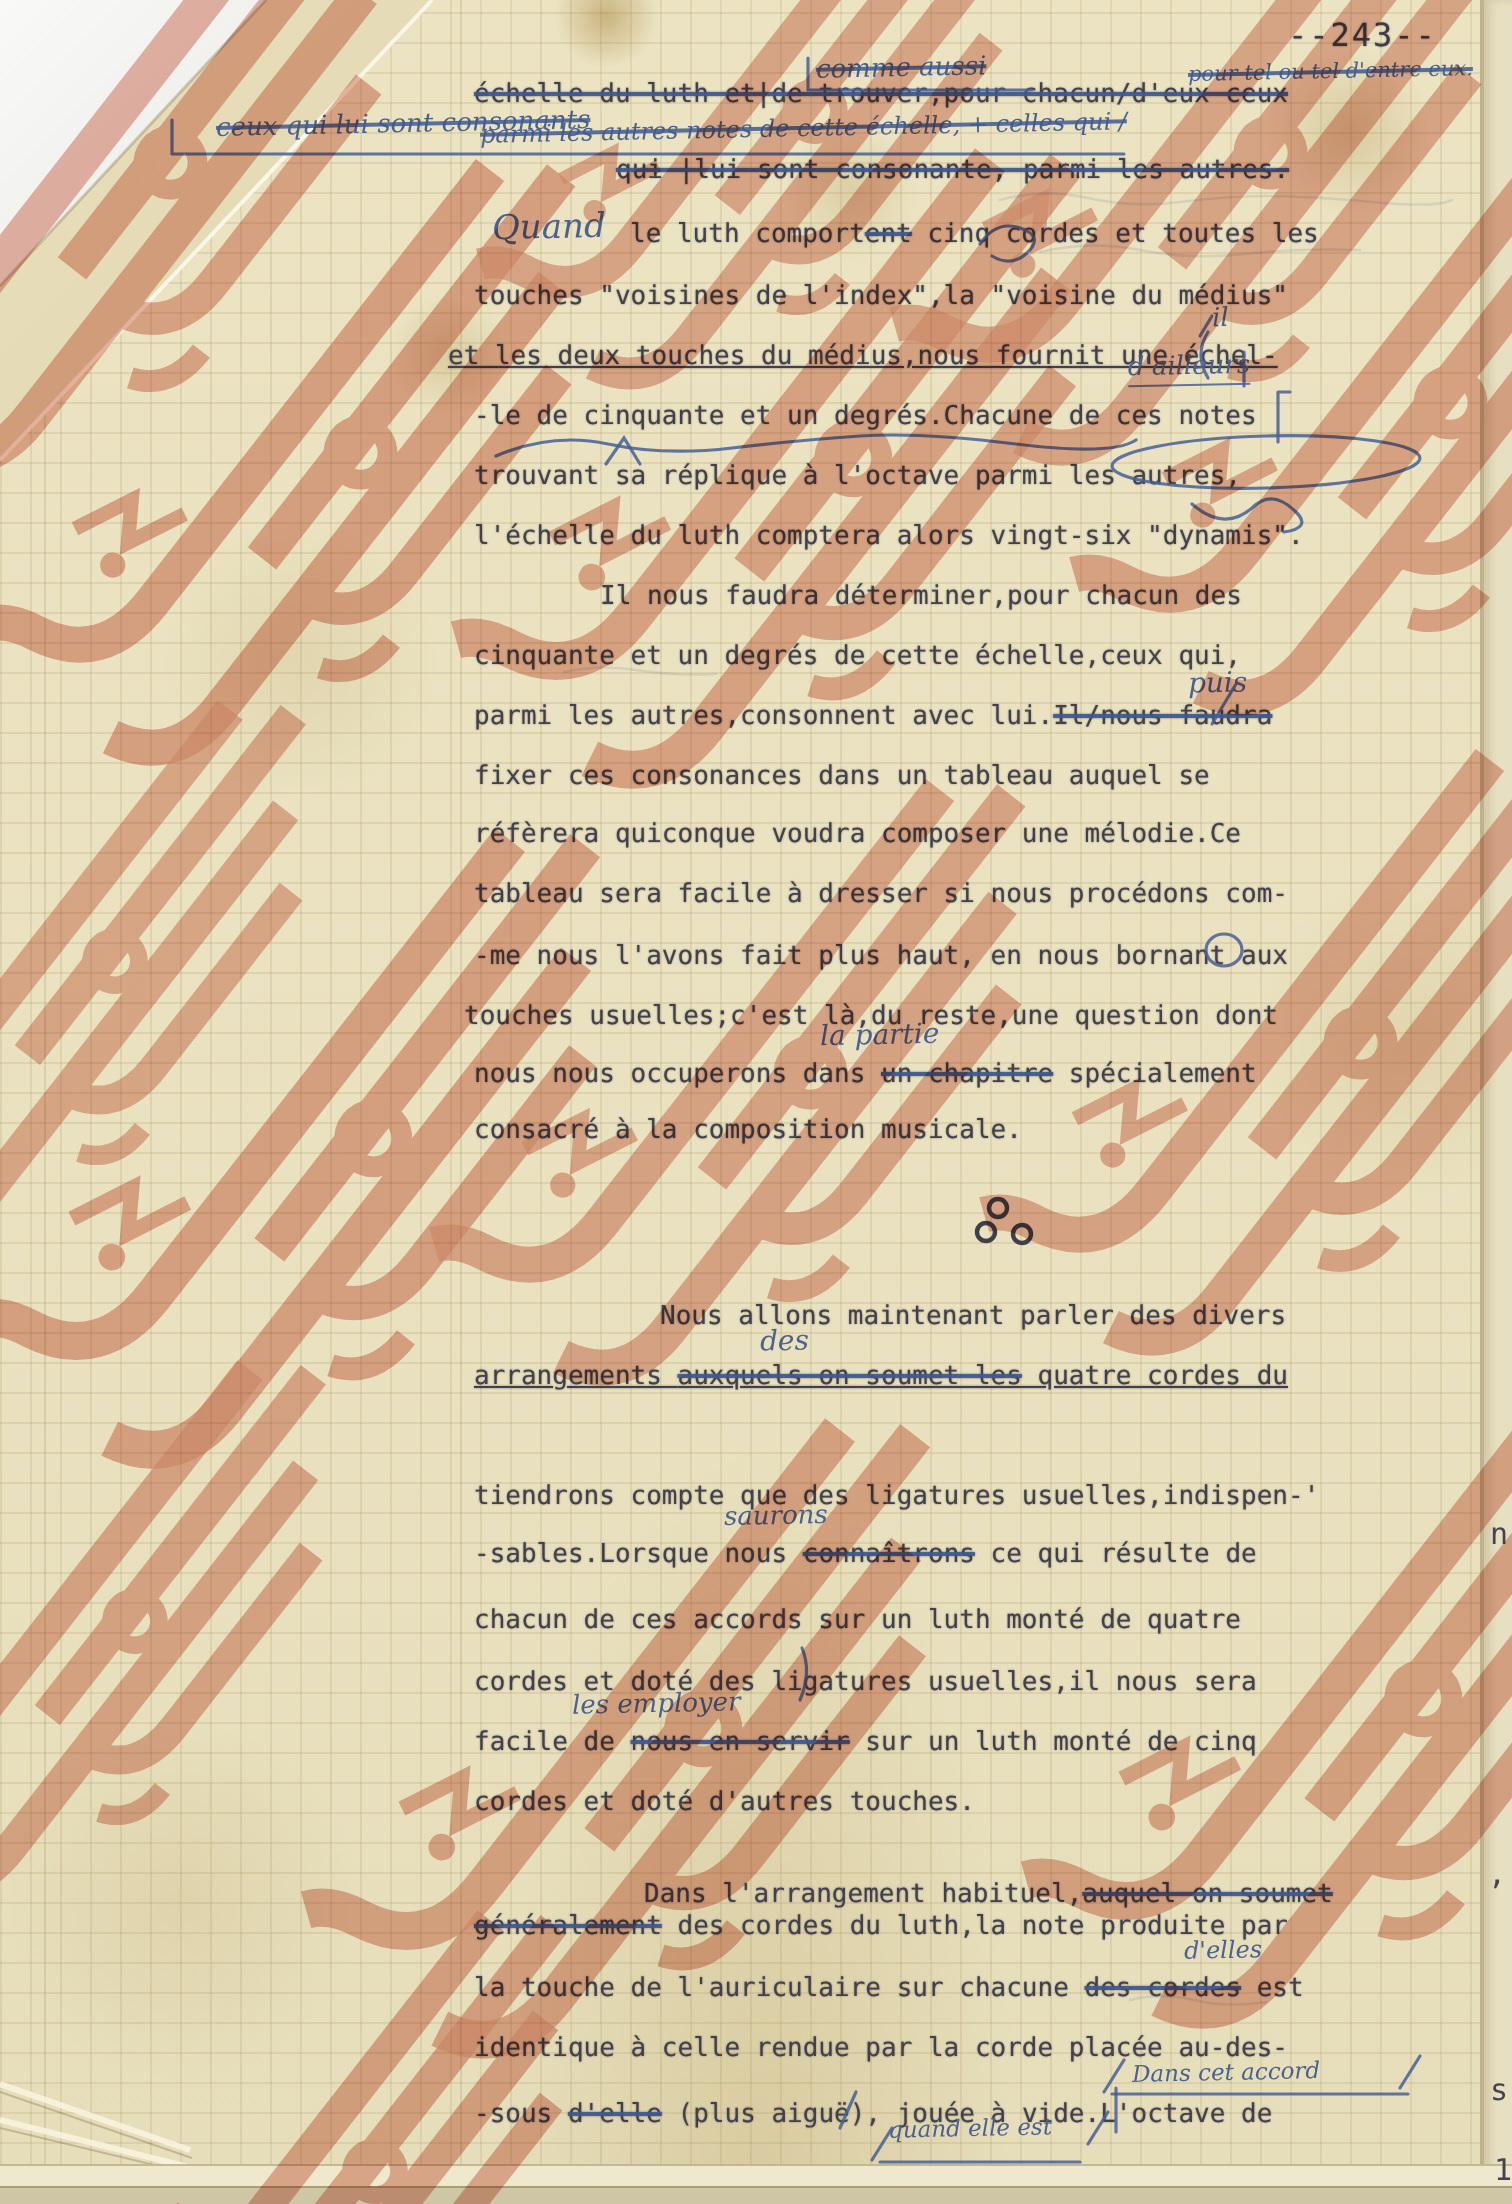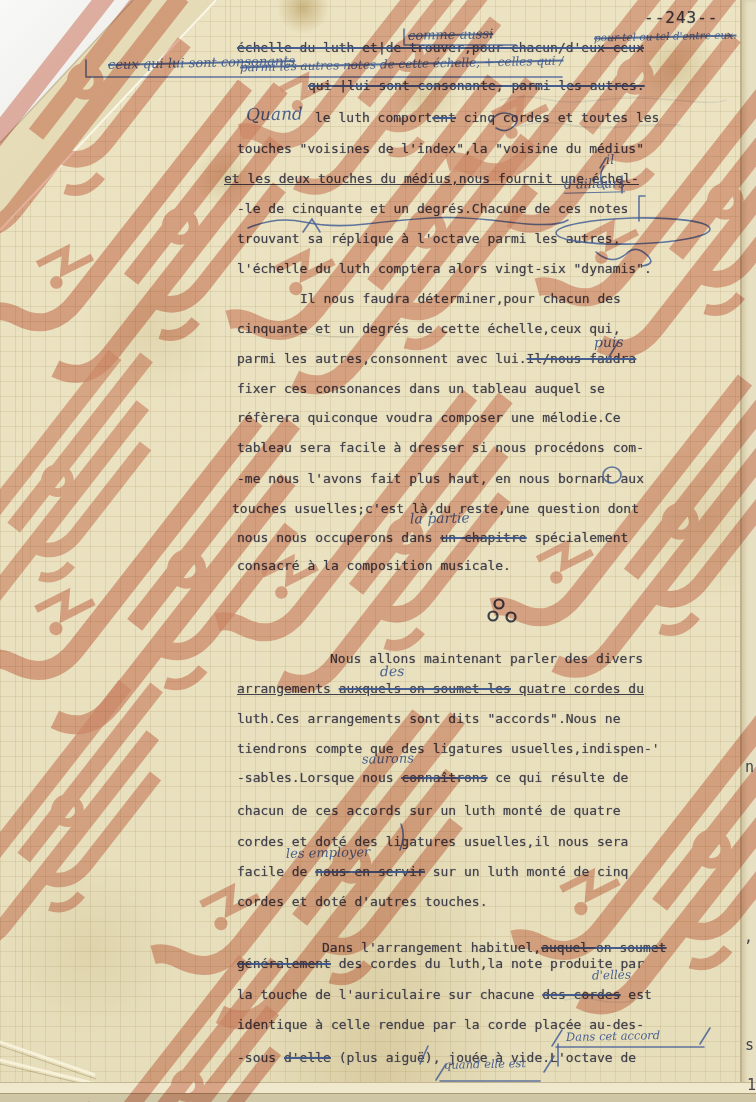--- a/index.html
+++ b/index.html
@@ -89,21 +89,20 @@
       <div class="tline" style="left: 237px; top: 349px;"><span>parmi les autres,consonnent avec lui.</span><span class="strike">Il/nous faudra</span></div>
       <div class="tline" style="left: 237px; top: 379px;"><span>fixer ces consonances dans un tableau auquel se</span></div>
       <div class="tline" style="left: 237px; top: 408px;"><span>réfèrera quiconque voudra composer une mélodie.Ce</span></div>
       <div class="tline" style="left: 237px; top: 469px;"><span>-me nous l'avons fait plus haut, en nous bornant aux</span></div>
       <div class="tline" style="left: 237px; top: 438px;"><span>tableau sera facile à dresser si nous procédons com-</span></div>
       <div class="tline" style="left: 232px; top: 499px;"><span>touches usuelles;c'est là,du reste,une question dont</span></div>
       <div class="tline" style="left: 237px; top: 528px;"><span>nous nous occuperons dans </span><span class="strike">un chapitre</span><span> spécialement</span></div>
       <div class="tline" style="left: 237px; top: 556px;"><span>consacré à la composition musicale.</span></div>
       <div class="tline" style="left: 330px; top: 649px;"><span>Nous allons maintenant parler des divers</span></div>
       <div class="tline" style="left: 237px; top: 679px; text-decoration: underline;"><span>arrangements </span><span class="strike">auxquels on soumet les</span><span> quatre cordes du</span></div>
-      <div class="tline" style="left: 237px; top: 709px;"><span>luth.Ces arrangements sont dits "accords".Nous ne</span></div>
       <div class="tline" style="left: 237px; top: 739px;"><span>tiendrons compte que des ligatures usuelles,indispen-'</span></div>
       <div class="tline" style="left: 237px; top: 768px;"><span>-sables.Lorsque nous </span><span class="strike">connaîtrons</span><span> ce qui résulte de</span></div>
       <div class="tline" style="left: 237px; top: 801px; text-align: center;"><span>chacun de ces accords sur un luth monté de quatre</span></div>
       <div class="tline" style="left: 237px; top: 832px;"><span>cordes et doté des ligatures usuelles,il nous sera</span></div>
       <div class="tline" style="left: 237px; top: 862px;"><span>facile de </span><span class="strike">nous en servir</span><span> sur un luth monté de cinq</span></div>
       <div class="tline" style="left: 237px; top: 892px;"><span>cordes et doté d'autres touches.</span></div>
       <div class="tline" style="left: 322px; top: 922px; margin-top: 16px;"><span>Dans l'arrangement habituel,</span><span class="strike">auquel on soumet</span></div>
       <div class="tline" style="left: 237px; top: 954px;"><span class="strike">généralement</span><span> des cordes du luth,la note produite par</span></div>
       <div class="tline" style="left: 237px; top: 985px;"><span>la touche de l'auriculaire sur chacune </span><span class="strike">des cordes</span><span> est</span></div>
       <div class="tline" style="left: 237px; top: 1015px;"><span>identique à celle rendue par la corde placée au-des-</span></div>

